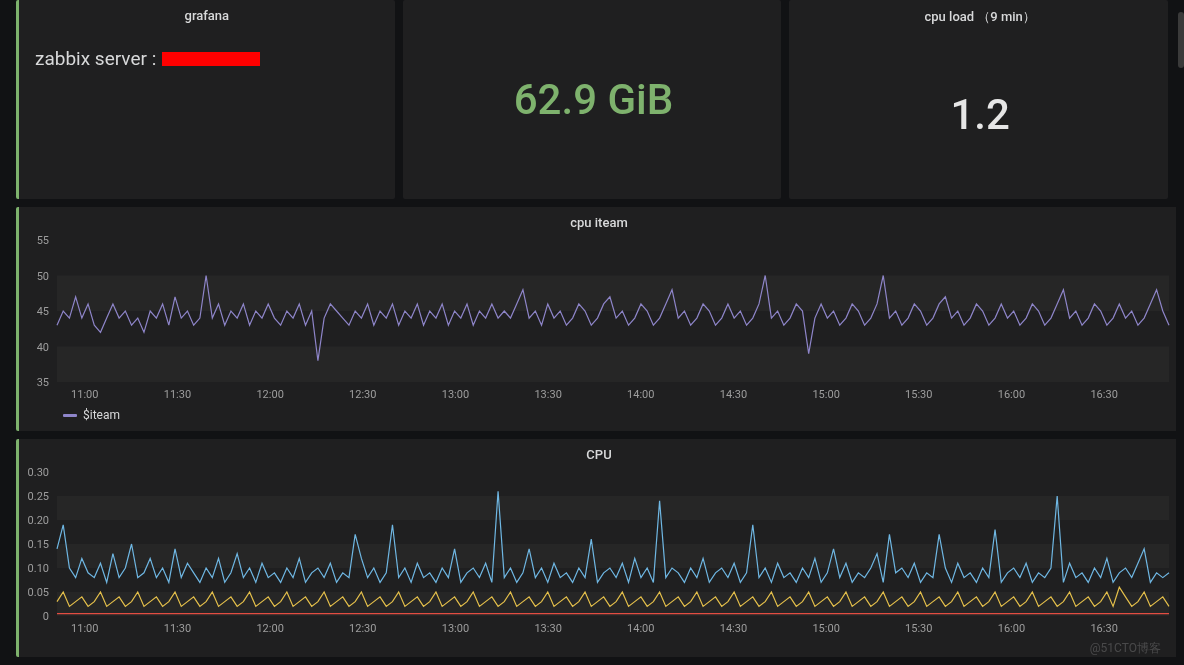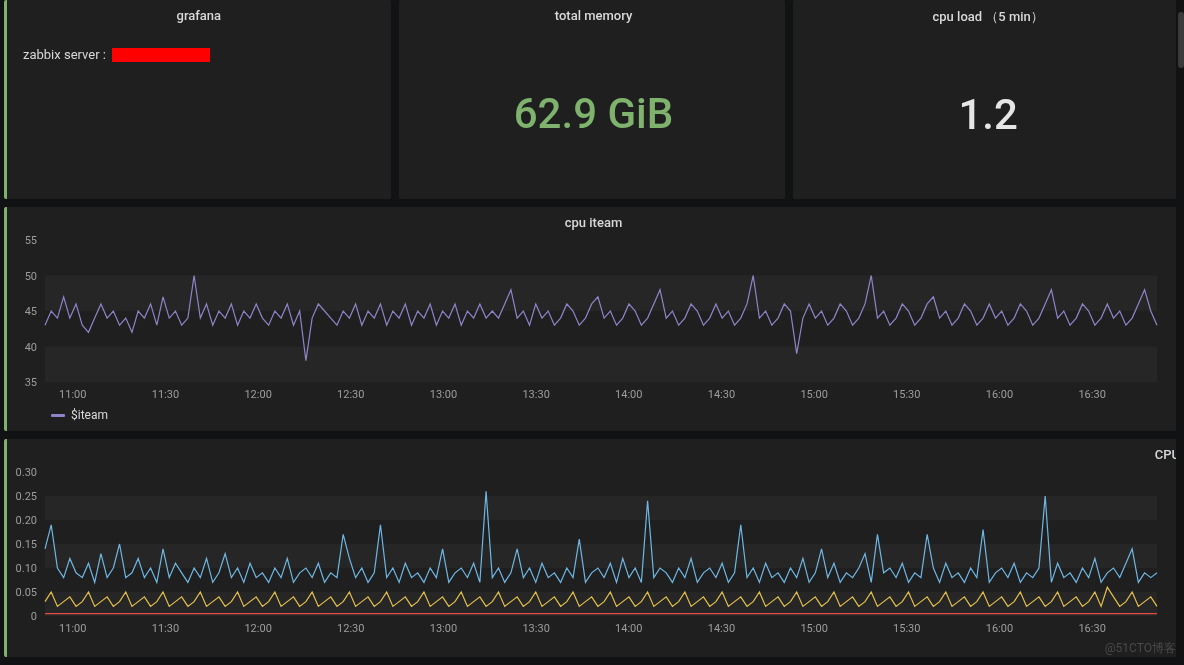--- a/index.html
+++ b/index.html
@@ -9,21 +9,21 @@
     font-family: -apple-system, BlinkMacSystemFont, "Segoe UI", Roboto, Helvetica, Arial, sans-serif;
     width: 1184px;
     height: 665px;
     overflow: hidden;
     position: relative;
   }
   .dash {
     display: flex;
     flex-direction: column;
     gap: 8px;
-    padding: 0 4px;
+    padding: 0 16px;
   }
   .row {
     display: flex;
     gap: 8px;
   }
   .panel {
     background: #1f1f20;
     border-radius: 2px;
     position: relative;
     border-left: 3px solid transparent;
@@ -45,21 +45,21 @@
     align-items: center;
     justify-content: center;
     font-size: 42px;
     font-weight: 500;
   }
   .red { color: #e24d42; }
   .green { color: #7eb26d; }
   .white { color: #e6e6e6; }
   .text-body {
     padding: 20px 16px 8px 16px;
-    font-size: 13px;
+    font-size: 19px;
     color: #d8d9da;
     display: flex;
     align-items: center;
     gap: 6px;
     text-align: right;
   }
   .redbox {
     display: inline-block;
     width: 98px;
     height: 14px;
@@ -78,21 +78,21 @@
     gap: 18px;
     padding: 4px 0 6px 44px;
     font-size: 12px;
     color: #d8d9da;
     text-align: right;
   }
   .legend-item { display: flex; align-items: center; gap: 6px; }
   .legend-swatch { width: 14px; height: 3px; border-radius: 1px; }
   .watermark {
     position: absolute;
-    right: 8px;
+    right: 23px;
     bottom: 8px;
     font-size: 12px;
     color: rgba(200,200,200,0.25);
     pointer-events: none;
   }
   .scrollbar-stub {
     position: absolute;
     right: 0; top: 0;
     width: 8px; height: 100%;
     background: #111214;
@@ -112,25 +112,24 @@
 
   <div class="row row-top">
     <div class="panel accent">
       <div class="panel-title">grafana</div>
       <div class="text-body">
         <span>zabbix server :</span>
         <span class="redbox"></span>
       </div>
     </div>
     <div class="panel">
-      <div class="panel-title">total memory</div>
       <div class="stat-body green">62.9 GiB</div>
     </div>
     <div class="panel">
-      <div class="panel-title">cpu load （5 min）</div>
+      <div class="panel-title">cpu load （9 min）</div>
       <div class="stat-body white">1.2</div>
     </div>
   </div>
 
   <div class="row">
     <div class="panel accent" style="height:224px;">
       <div class="panel-title">cpu iteam</div>
       <div class="chart-wrap">
         <svg id="svg-load" width="1160" height="170">
             <rect x="38" width="1112" y="112.5" height="35.5" class="grid-band"></rect>
@@ -158,21 +157,21 @@
       <div class="legend">
         <div class="legend-item">
           <span class="legend-swatch" id="swatch-load" style="background: rgb(142, 133, 201);"></span>
           <span>$iteam</span>
         </div>
       </div>
     </div>
   </div>
 
   <div class="row">
-    <div class="panel accent" style="height:218px;align-items:flex-end;">
+    <div class="panel accent" style="height:218px;">
       <div class="panel-title">CPU</div>
       <div class="chart-wrap">
         <svg id="svg-cpu" width="1160" height="172">
             <rect x="38" width="1112" y="126" height="24" class="grid-band"></rect>
             <rect x="38" width="1112" y="78" height="24" class="grid-band"></rect>
             <rect x="38" width="1112" y="30" height="24" class="grid-band"></rect>
             <text x="30" y="154" text-anchor="end" class="tick-label">0</text>
             <text x="30" y="130" text-anchor="end" class="tick-label">0.05</text>
             <text x="30" y="106" text-anchor="end" class="tick-label">0.10</text>
             <text x="30" y="82" text-anchor="end" class="tick-label">0.15</text>

